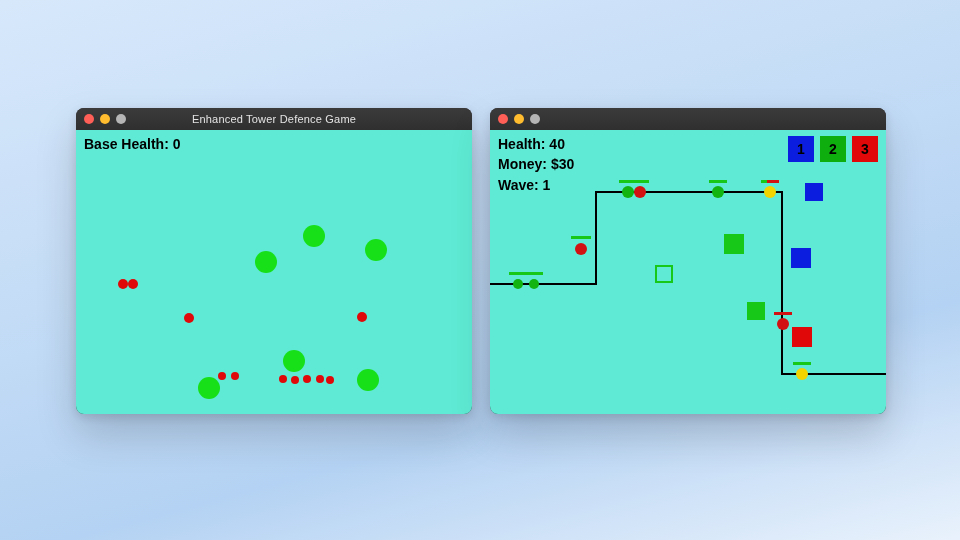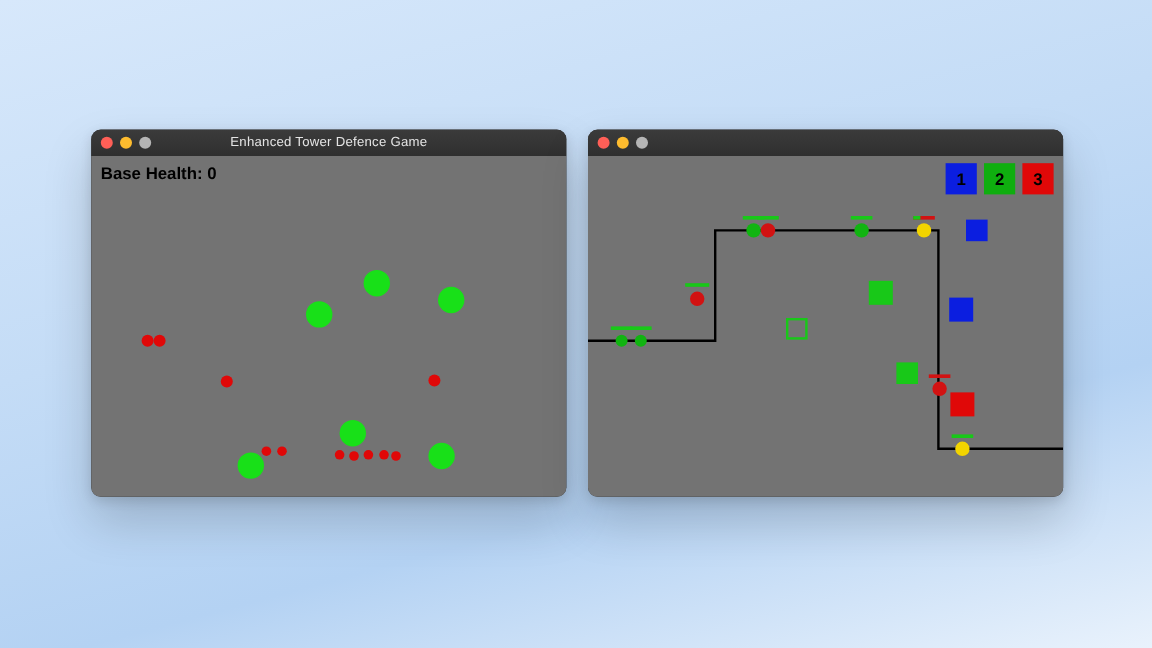--- a/index.html
+++ b/index.html
@@ -53,21 +53,21 @@
     text-align: center;
     font-size: 11px;
     color: #e4e4e4;
     letter-spacing: 0.2px;
     pointer-events: none;
   }
   .canvas {
     position: relative;
     width: 396px;
     height: 284px;
-    background: #737373;
+    background: #5eead4;
   }
   .hud {
     position: absolute;
     top: 4px;
     left: 8px;
     font-weight: 700;
     color: #000;
     font-size: 14px;
     line-height: 1.45;
   }
@@ -162,20 +162,37 @@
       <div class="tl-dots">
         <div class="tl-dot r"></div>
         <div class="tl-dot y"></div>
         <div class="tl-dot g"></div>
       </div>
     </div>
     <div class="canvas" id="canvas-right">
       <svg class="path" viewBox="0 0 396 284" preserveAspectRatio="none">
         <path id="enemy-path" fill="none" stroke="#000" stroke-width="2" d="M0,154 L106,154 L106,62 L292,62 L292,244 L396,244"></path>
       </svg>
+      <div class="hud">
+        <div class="line">
+          <span>Health:</span>
+          <span> </span>
+          <span>40</span>
+        </div>
+        <div class="line">
+          <span>Money:</span>
+          <span> </span>
+          <span>$30</span>
+        </div>
+        <div class="line">
+          <span>Wave:</span>
+          <span> </span>
+          <span>1</span>
+        </div>
+      </div>
       <div class="palette" id="palette">
           <div class="slot blue">1</div>
           <div class="slot green">2</div>
           <div class="slot red">3</div>
         </div>
     <div class="sq" style="left: 244px; top: 114px; width: 20px; height: 20px; background: rgb(24, 200, 24);"></div>
         <div class="sq" style="left: 266px; top: 181px; width: 18px; height: 18px; background: rgb(24, 200, 24);"></div>
         <div class="sq" style="left: 312px; top: 207px; width: 20px; height: 20px; background: rgb(224, 8, 8);"></div>
         <div class="sq" style="left: 324px; top: 62px; width: 18px; height: 18px; background: rgb(11, 30, 224);"></div>
         <div class="sq" style="left: 311px; top: 128px; width: 20px; height: 20px; background: rgb(11, 30, 224);"></div>

